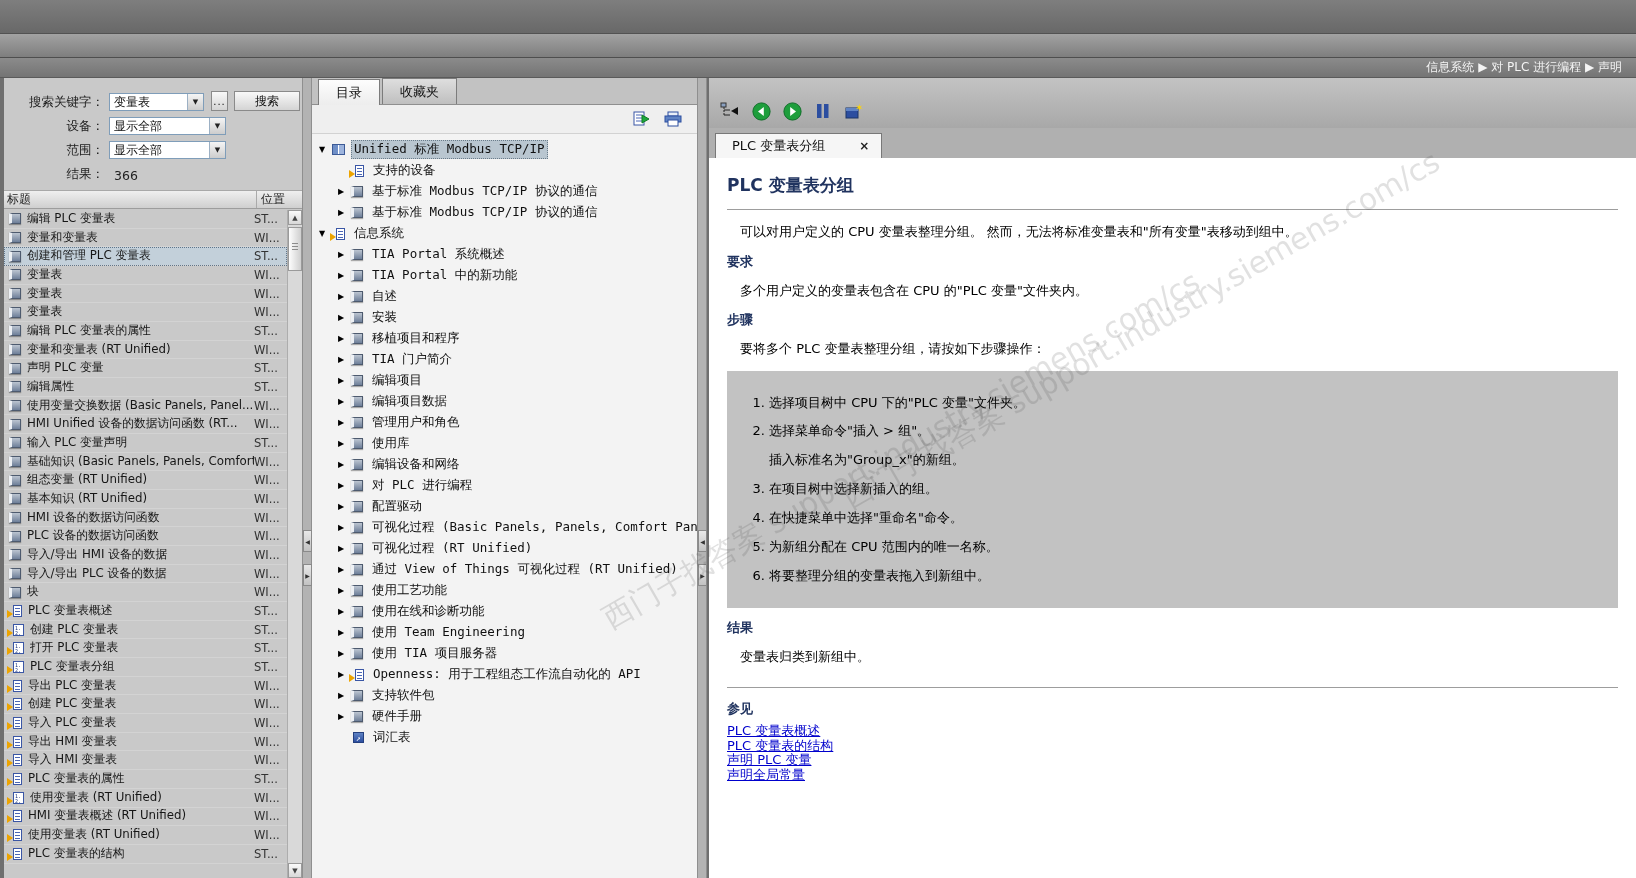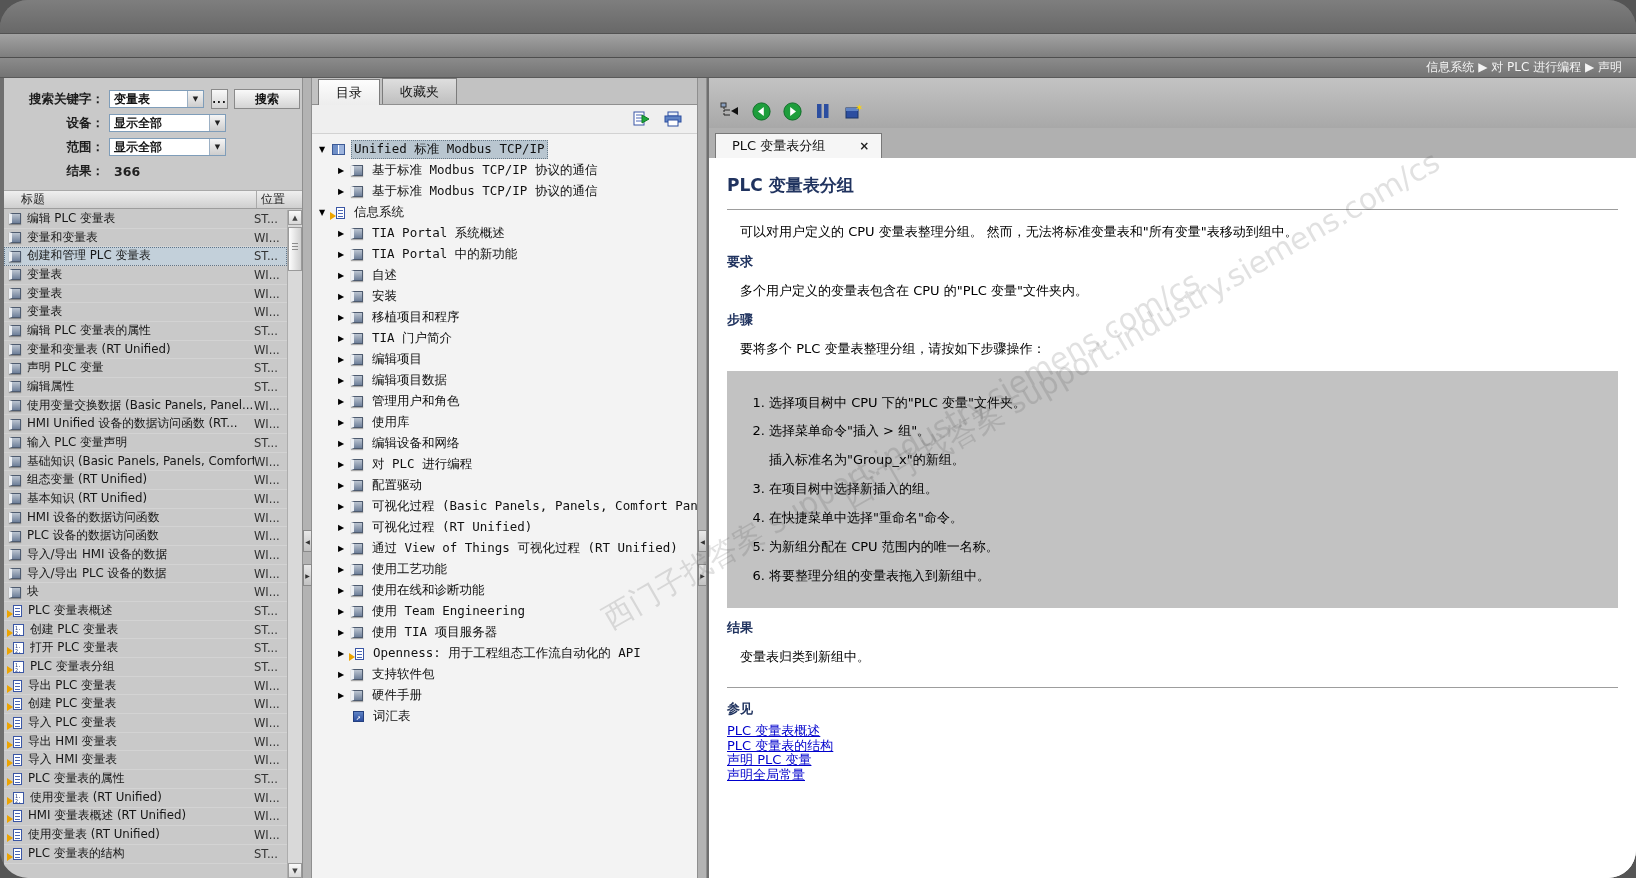--- a/index.html
+++ b/index.html
@@ -1,44 +1,44 @@
 <!DOCTYPE html>
 <html><head>
 <meta charset="utf-8">
 <style>
   html,body{margin:0;padding:0;background:#555;}
   #screen{position:relative;width:1636px;height:878px;background:#6f6f6f;overflow:hidden;
-          font-family:"DejaVu Sans","Liberation Sans",sans-serif;border-radius:28px;-webkit-font-smoothing:antialiased;}
+          font-family:"DejaVu Sans","Liberation Sans",sans-serif;-webkit-font-smoothing:antialiased;}
 
   
   .hband1{position:absolute;top:0;left:0;right:0;height:33px;background:linear-gradient(#7e7e7e,#686868);border-bottom:1px solid #525252;}
   .hband2{position:absolute;top:34px;left:0;right:0;height:23px;background:linear-gradient(#a2a2a2,#7e7e7e);border-bottom:1px solid #4e4e4e;}
   .hband3{position:absolute;top:58px;left:0;right:0;height:20px;background:linear-gradient(#8b8b8b,#747474);
           color:#f4f4f4;font-size:12px;line-height:19px;text-align:right;padding-right:14px;box-sizing:border-box;border-bottom:1px solid #5a5a5a;}
 
   
   .left-panel{position:absolute;top:78px;left:4px;width:298px;bottom:0;background:#c9c9c9;}
   .search-form{padding-top:9px;}
-  .form-row{height:24px;display:flex;align-items:center;font-weight:bold;}
+  .form-row{height:24px;display:flex;align-items:flex-end;}
   .form-row label{width:100px;text-align:right;font-size:12.5px;color:#1c1c1c;padding-right:5px;flex:none;}
   .combo{display:inline-flex;height:18px;border:1px solid #7f9db9;background:#fff;align-items:center;box-sizing:border-box;}
   .combo .val{padding:0 4px;font-size:12px;color:#111;flex:1;white-space:nowrap;overflow:hidden;}
   .combo .arrow{width:15px;align-self:stretch;background:linear-gradient(#f5f5f5,#cdcdcd);border-left:1px solid #9cb0c4;
                 font-size:7px;display:flex;align-items:center;justify-content:center;color:#222;flex:none;}
   .combo.narrow{width:95px;margin-right:7px;}
   .combo.wide{width:117px;gap:36px;}
   .btn{height:20px;border:1px solid #8a8a8a;background:linear-gradient(#f9f9f9,#d4d4d4);font-size:12px;color:#111;
        display:inline-flex;align-items:center;justify-content:center;box-sizing:border-box;}
   .btn-more{width:17px;margin-right:6px;font-size:10px;letter-spacing:1px;}
   .btn-search{width:66px;}
   .results-count{font-size:12.5px;color:#222;padding-left:5px;}
 
   .list-header{height:17px;margin-top:7px;background:linear-gradient(#efefef,#cfcfcf);border-top:1px solid #a8a8a8;border-bottom:1px solid #9d9d9d;
                display:flex;align-items:center;font-size:12px;color:#222;}
-  .list-header .col-title{flex:1;padding-left:3px;margin-left:14px;}
+  .list-header .col-title{flex:1;padding-left:3px;}
   .list-header .col-loc{width:46px;border-left:1px solid #aaa;padding-left:4px;box-sizing:border-box;}
   .list-body{position:absolute;left:0;right:15px;top:132px;bottom:0;overflow:hidden;}
   .srow{height:18.68px;display:flex;align-items:center;padding-left:5px;border-bottom:1px solid #d3d3d3;box-sizing:border-box;}
   .srow .stitle{flex:1;font-size:11.8px;color:#161616;white-space:nowrap;overflow:hidden;}
   .srow .sloc{width:33px;font-size:11.5px;color:#333;flex:none;}
   .srow.selected{background:#c3d0da;outline:1px dotted #60758a;outline-offset:-1px;}
 
   
   .ic{display:inline-block;flex:none;margin-right:6px;position:relative;box-sizing:border-box;}
   .ic-book{width:12px;height:11px;background:linear-gradient(180deg,#bcc5d1,#6e7f99);border:1px solid #4d5a6e;border-left:3px solid #edf0f4;box-shadow:0 1px 1px rgba(0,0,0,.3);}
@@ -357,20 +357,25 @@
         </svg>
       </span>
     </div>
     <div class="toc-tree" id="toc-tree">
         <div class="trow" style="padding-left: 7px;">
           <span class="tri">▼</span>
           <span class="ic ic-bookopen"></span>
           <span class="tlabel tsel">Unified 标准 Modbus TCP/IP</span>
         </div>
         <div class="trow" style="padding-left: 26px;">
+          <span class="tri"></span>
+          <span class="ic ic-page"></span>
+          <span class="tlabel">支持的设备</span>
+        </div>
+        <div class="trow" style="padding-left: 26px;">
           <span class="tri">▶</span>
           <span class="ic ic-book"></span>
           <span class="tlabel">基于标准 Modbus TCP/IP 协议的通信</span>
         </div>
         <div class="trow" style="padding-left: 26px;">
           <span class="tri">▶</span>
           <span class="ic ic-book"></span>
           <span class="tlabel">基于标准 Modbus TCP/IP 协议的通信</span>
         </div>
         <div class="trow" style="padding-left: 7px;">

